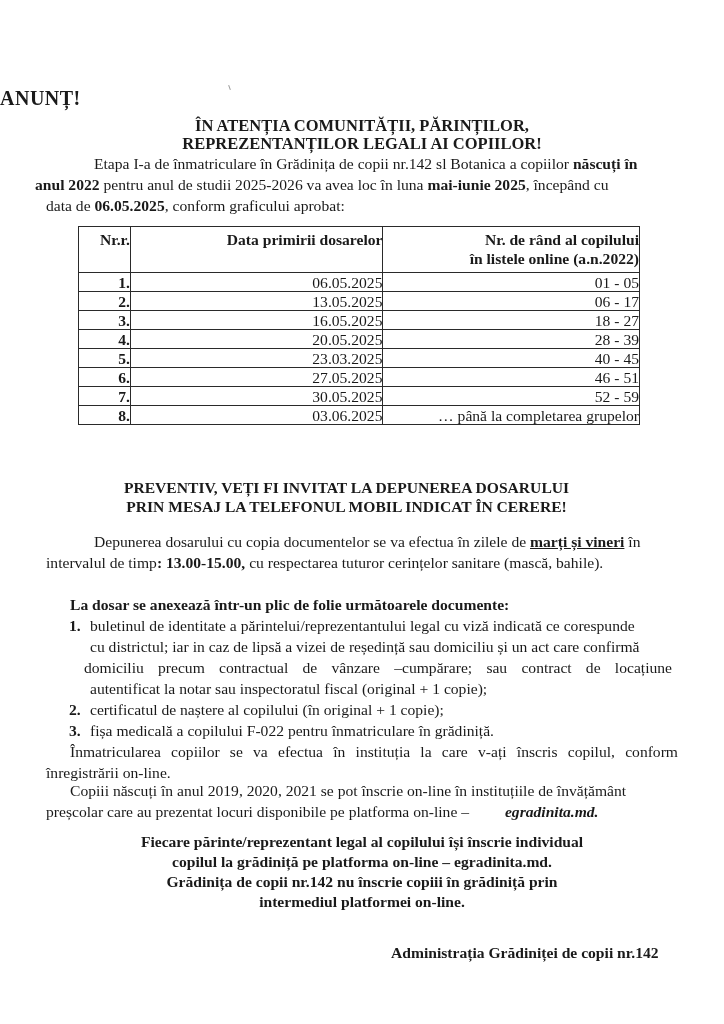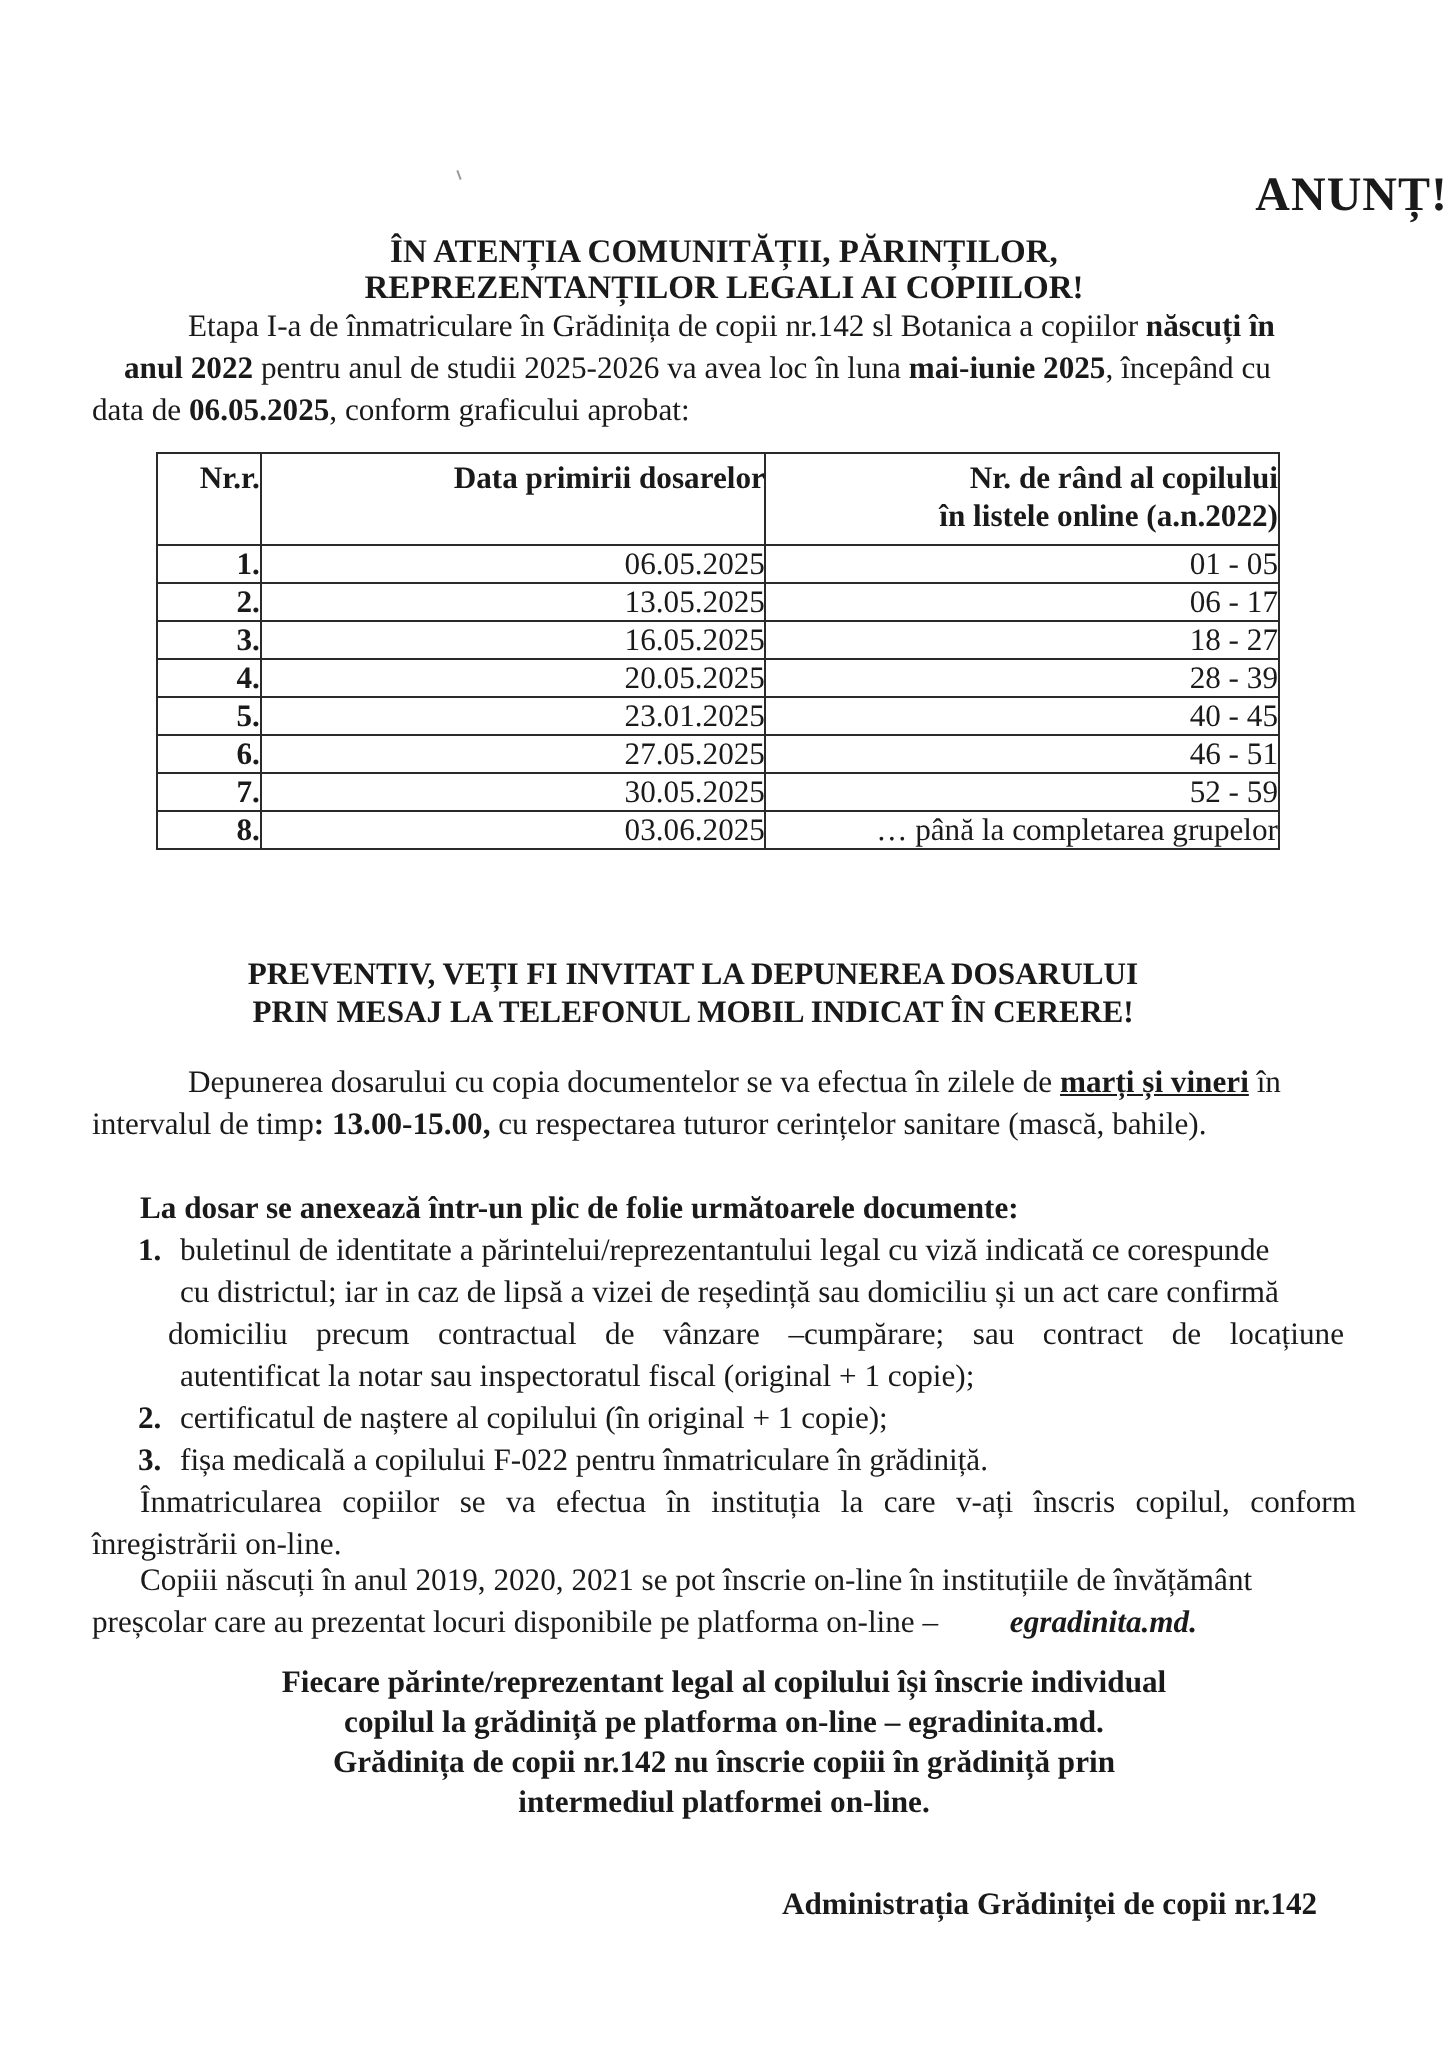--- a/index.html
+++ b/index.html
@@ -5,22 +5,22 @@
   html, body { margin: 0; padding: 0; background: #ffffff; }
   body {
     width: 724px; height: 1024px; position: relative; overflow: hidden;
     font-family: "Liberation Serif", "DejaVu Serif", serif;
     color: #1a1a1a;
   }
   .abs { position: absolute; }
   .stray-mark { left: 229px; top: 85px; width: 1px; height: 5px; background: #999; transform: rotate(-20deg); }
 
   .title {
-    left: 0; width: 724px; top: 81px; text-align: right;
-    font-size: 24px; font-weight: bold; line-height: 34px; letter-spacing: 0.5px;
+    left: 0; width: 724px; top: 81px; text-align: left;
+    font-size: 20px; font-weight: bold; line-height: 34px; letter-spacing: 0.5px;
   }
   .subtitle {
     left: 0; width: 724px; text-align: center;
     font-size: 16.5px; font-weight: bold; line-height: 20px;
   }
   .sub1 { top: 116px; }
   .sub2 { top: 134px; }
   .line { position: absolute; white-space: nowrap; font-size: 15.6px; line-height: 21px; }
   .justify-line { text-align: justify; text-align-last: justify; white-space: normal; }
   b { font-weight: bold; }
@@ -57,21 +57,21 @@
 <body>
 
 <div class="abs stray-mark"></div>
 
 <div class="abs title">ANUNȚ!</div>
 <div class="abs subtitle sub1">ÎN ATENȚIA COMUNITĂȚII, PĂRINȚILOR,</div>
 <div class="abs subtitle sub2">REPREZENTANȚILOR LEGALI AI COPIILOR!</div>
 
 <div>
   <div class="line" style="left:94px; top:153px;"><span>Etapa I-a de înmatriculare în Grădinița de copii nr.142 sl Botanica a copiilor </span><b>născuți în</b></div>
-  <div class="line" style="left:62px; top:174px;"><b>anul 2022</b><span> pentru anul de studii 2025-2026 va avea loc în luna </span><b>mai-iunie 2025</b><span>, începând cu</span></div>
+  <div class="line" style="left:35px; top:174px;"><b>anul 2022</b><span> pentru anul de studii 2025-2026 va avea loc în luna </span><b>mai-iunie 2025</b><span>, începând cu</span></div>
   <div class="line" style="left:46px; top:195px;"><span>data de </span><b>06.05.2025</b><span>, conform graficului aprobat:</span></div>
 </div>
 
 <table class="schedule">
   <colgroup>
       <col class="c1">
       <col class="c2">
       <col class="c3">
     </colgroup>
   <thead>
@@ -97,21 +97,21 @@
         <td>16.05.2025</td>
         <td>18 - 27</td>
       </tr>
     <tr>
         <td class="nr">4.</td>
         <td>20.05.2025</td>
         <td>28 - 39</td>
       </tr>
     <tr>
         <td class="nr">5.</td>
-        <td>23.01.2025</td>
+        <td>23.03.2025</td>
         <td>40 - 45</td>
       </tr>
     <tr>
         <td class="nr">6.</td>
         <td>27.05.2025</td>
         <td>46 - 51</td>
       </tr>
     <tr>
         <td class="nr">7.</td>
         <td>30.05.2025</td>

